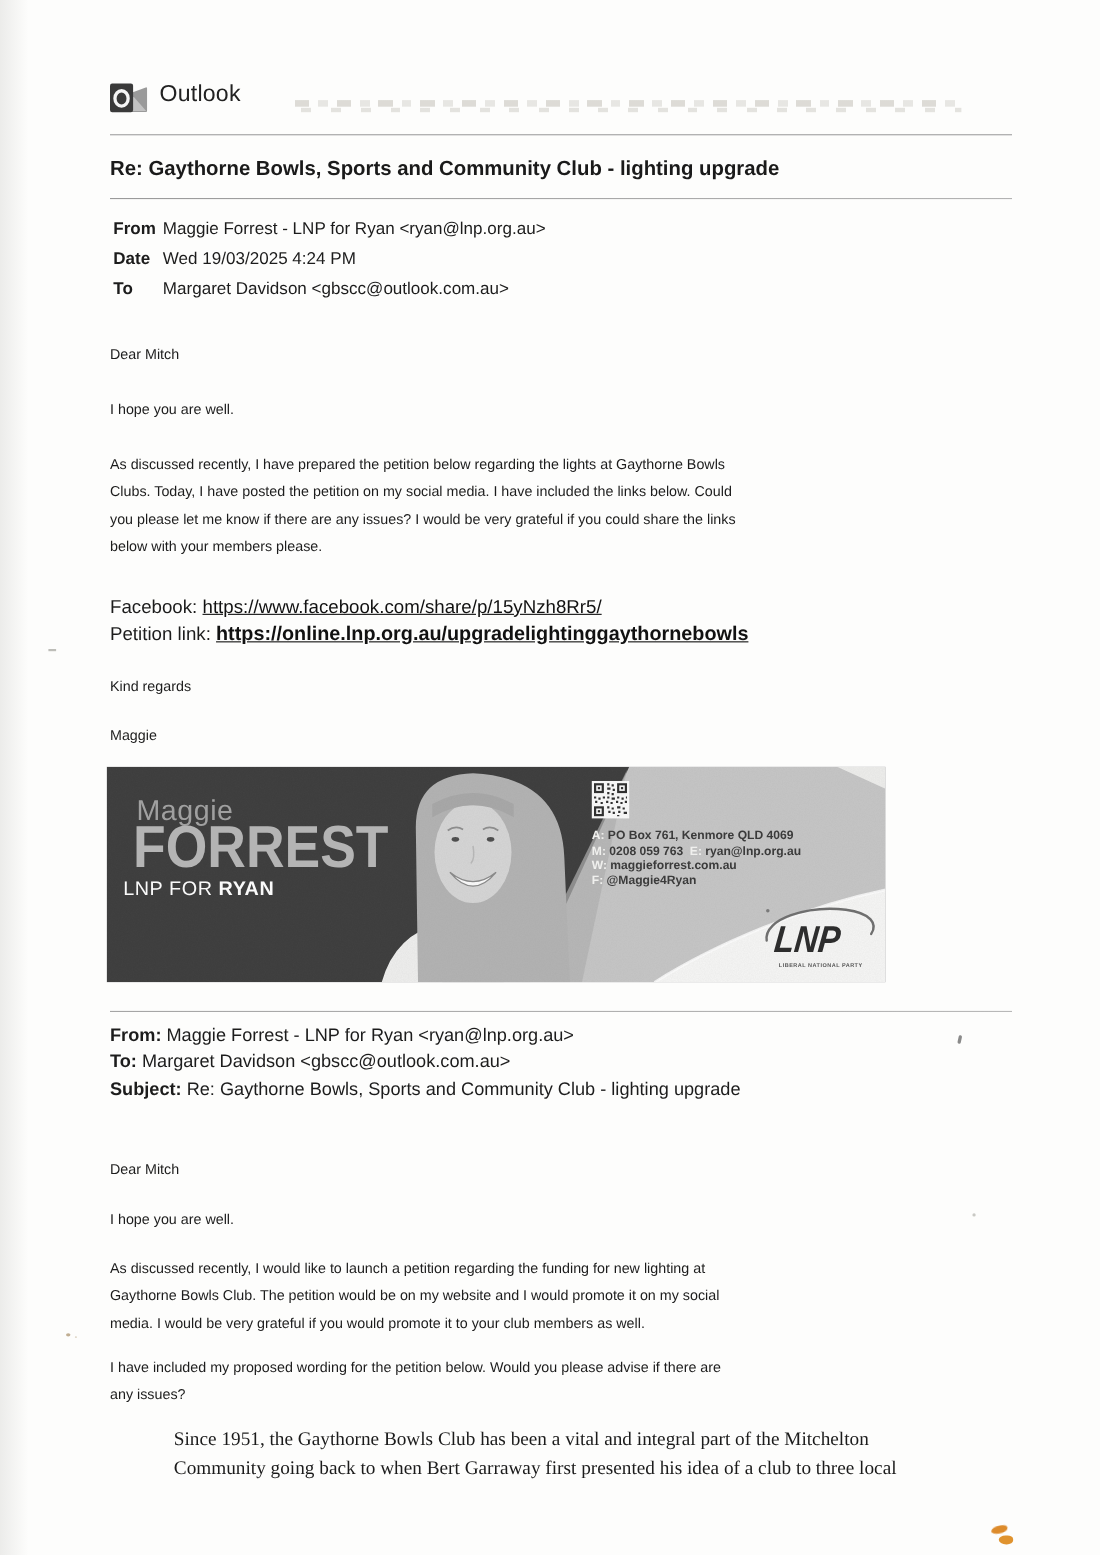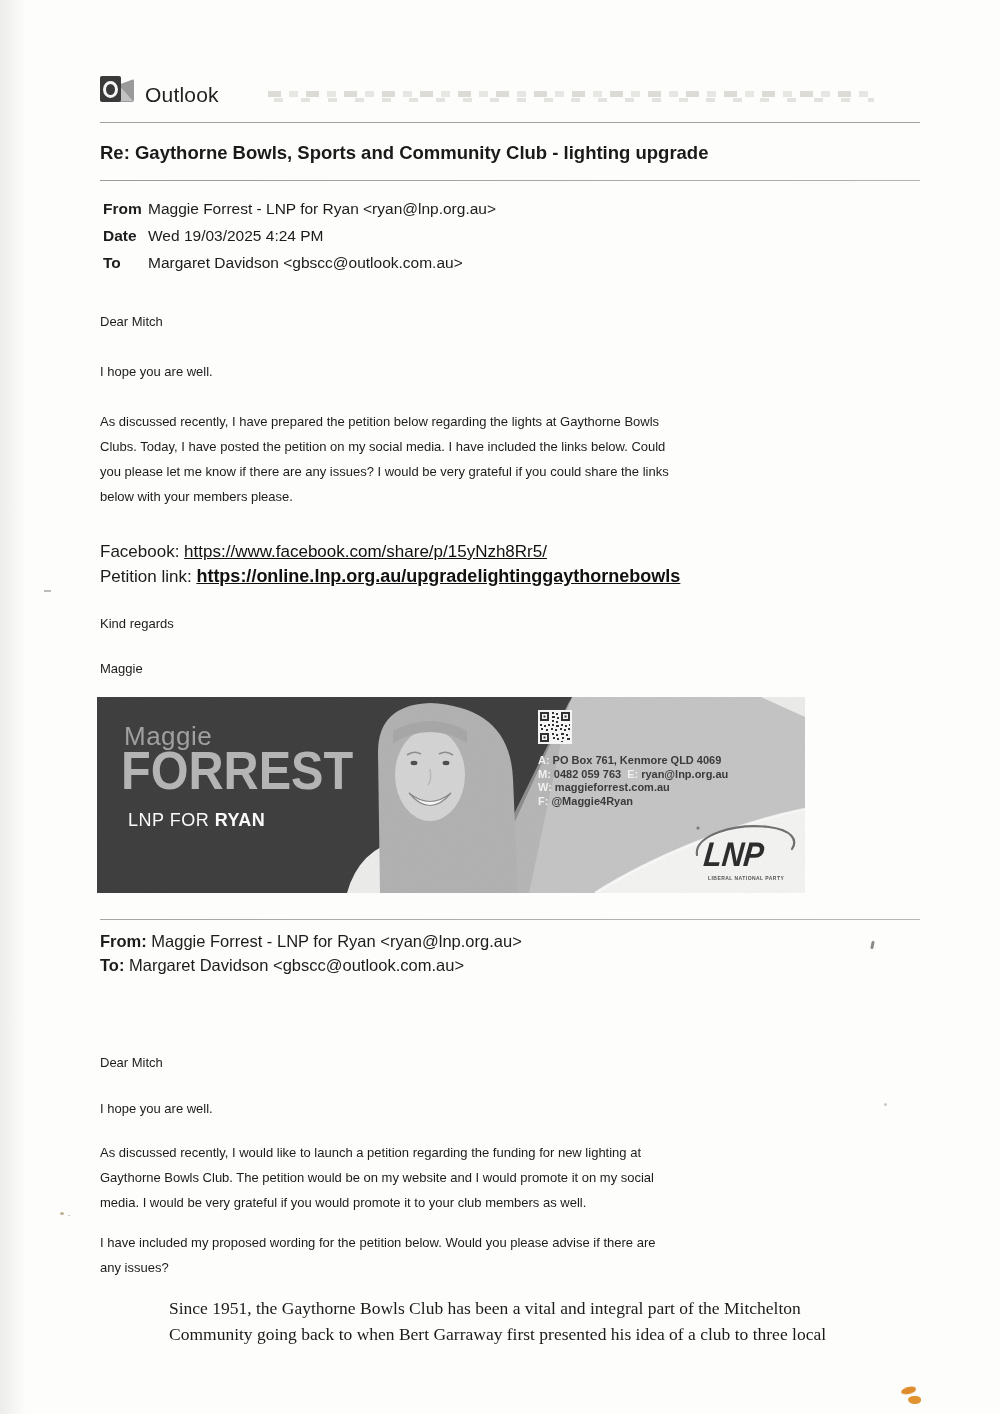--- a/index.html
+++ b/index.html
@@ -1,21 +1,21 @@
 <!DOCTYPE html>
 <html><head>
 <meta charset="utf-8">
 <style>
   html,body{margin:0;padding:0;}
   body{width:1000px;height:1414px;background:#fdfdfc;font-family:"Liberation Sans",sans-serif;color:#1c1c1c;position:relative;overflow:hidden;}
   .page{position:absolute;inset:0;}
   .edge-shade{position:absolute;left:0;top:0;bottom:0;width:26px;background:linear-gradient(90deg,rgba(175,175,170,.22),rgba(175,175,170,0));pointer-events:none;}
 
   
-  .outlook{position:absolute;left:100px;top:74px;display:flex;align-items:flex-end;gap:11px;}
+  .outlook{position:absolute;left:100px;top:74px;display:flex;align-items:flex-start;gap:11px;}
   .o-logo{position:relative;width:34px;height:33px;display:inline-block;}
   .o-back{position:absolute;right:0;top:5px;width:25px;height:23px;background:#9a9a9a;border-radius:2px;clip-path:polygon(0 40%,100% 0,100% 100%,0 100%);}
   .o-fold{position:absolute;right:1px;top:14px;width:23px;height:13px;background:#c2c2c2;clip-path:polygon(0 100%,50% 0,100% 100%);}
   .o-front{position:absolute;left:0;top:2px;width:21px;height:26px;background:#3a3a3a;border-radius:2px;display:flex;align-items:center;justify-content:center;}
   .o-ring{width:9px;height:11px;border:3px solid #f5f5f5;border-radius:50%;}
   .o-name{font-size:21px;color:#222;letter-spacing:.2px;}
 
   
   .bleed{position:absolute;left:268px;top:87px;width:606px;height:18px;opacity:.55;filter:blur(.7px);
     background-image:
@@ -42,36 +42,36 @@
   .url{text-decoration:underline;color:#111;}
   .url-bold{font-weight:700;font-size:18px;}
   .signoff{top:611px;}
   .signame{top:656px;}
 
   
   .banner{position:absolute;left:97px;top:697px;width:708px;height:196px;background:#c6c6c6;overflow:hidden;}
   .banner svg{position:absolute;inset:0;}
   .b-maggie{position:absolute;left:27px;top:24px;font-size:26px;color:#a0a0a0;letter-spacing:.5px;}
   .b-forrest{position:absolute;left:24px;top:44px;font-size:54px;font-weight:800;color:#b4b4b4;line-height:1.1;transform:scaleX(.9);transform-origin:left;letter-spacing:0;}
-  .b-tag{position:absolute;left:31px;top:101px;font-size:18px;color:#fafafa;letter-spacing:.5px;margin-top:12px;}
+  .b-tag{position:absolute;left:15px;top:101px;font-size:18px;color:#fafafa;letter-spacing:.5px;}
   .b-tag b{font-weight:800;}
   .contacts{position:absolute;left:441px;top:57px;font-size:11px;font-weight:700;line-height:13.5px;color:#3b3b3b;white-space:nowrap;}
   .contacts .lab{color:#f0f0ee;margin-right:3px;}
   .contacts .gap{display:inline-block;width:6px;}
   .lnp-text{position:absolute;left:607px;top:140px;font-size:34px;font-weight:900;font-style:italic;color:#2d2d2d;transform:skewX(-6deg) scaleX(.88);transform-origin:left;line-height:1;}
   .lnp-cap{position:absolute;left:611px;top:178px;font-size:5px;color:#555;letter-spacing:.45px;font-weight:700;}
 
   
   .qmeta{position:absolute;left:100px;top:929px;font-size:16.5px;line-height:24.3px;}
   .qmeta b{font-weight:700;}
   .q-greeting{top:1050px;}
   .q-hope{top:1096px;}
   .q-para1{top:1140px;width:830px;}
   .q-para2{top:1230px;width:830px;}
-  .q-quote{position:absolute;left:158px;top:1295px;width:800px;font-family:"Liberation Serif",serif;font-size:17.5px;line-height:26px;white-space:pre-line;color:#1b1b1b;margin-left:11px;}
+  .q-quote{position:absolute;left:158px;top:1295px;width:800px;font-family:"Liberation Serif",serif;font-size:17.5px;line-height:26px;white-space:pre-line;color:#1b1b1b;}
 
   
   .blob{position:absolute;filter:blur(.4px);}
   .blob1{left:901px;top:1387px;width:15px;height:7px;border-radius:60% 40% 55% 45%;background:#dd8b2b;transform:rotate(-10deg);}
   .blob2{left:908px;top:1396px;width:13px;height:8px;border-radius:55% 45% 50% 60%;background:#e0932e;}
   .mark-quote{left:871px;top:941px;width:3px;height:8px;background:#8a8a8a;border-radius:2px;transform:rotate(12deg);position:absolute;}
   .mark-dash{left:44px;top:590px;width:7px;height:2px;background:#bdbdb8;position:absolute;}
   .mark-dots{left:60px;top:1212px;width:4px;height:3px;background:#c0ae92;border-radius:50%;box-shadow:7px 2px 0 -1px #c8b89e;position:absolute;}
   .mark-dot2{left:884px;top:1103px;width:3px;height:3px;background:#c9c9c4;border-radius:50%;position:absolute;}
 </style>
@@ -173,33 +173,34 @@
         <path d="M600,158 C597,138 638,126 672,130 C695,133 701,143 695,152" stroke="#6f6f6f" stroke-width="2.2" fill="none" stroke-linecap="round"></path>
         <circle cx="601" cy="131" r="1.6" fill="#7a7a7a"></circle>
       </g>
       <rect width="708" height="196" filter="url(#grain)" opacity=".45"></rect>
     </svg>
     <div class="b-maggie">Maggie</div>
     <div class="b-forrest">FORREST</div>
     <div class="b-tag"><span>LNP FOR </span><b>RYAN</b></div>
     <div class="contacts">
       <div><span class="lab">A:</span><span>PO Box 761, Kenmore QLD 4069</span></div>
-      <div><span class="lab">M:</span><span>0482 059 763</span><span class="gap"></span><span class="lab">E:</span><span>ryan@lnp.org.au</span></div>
+      <div><span class="lab">M:</span><span>0208 059 763</span><span class="gap"></span><span class="lab">E:</span><span>ryan@lnp.org.au</span></div>
       <div><span class="lab">W:</span><span>maggieforrest.com.au</span></div>
       <div><span class="lab">F:</span><span>@Maggie4Ryan</span></div>
     </div>
     <div class="lnp-text">LNP</div>
     <div class="lnp-cap">LIBERAL NATIONAL PARTY</div>
   </div>
 
   <div class="hr hr3"></div>
 
   <div class="qmeta">
     <div><b>From:</b><span> Maggie Forrest - LNP for Ryan &lt;ryan@lnp.org.au&gt;</span></div>
     <div><b>To:</b><span> Margaret Davidson &lt;gbscc@outlook.com.au&gt;</span></div>
+    <div><b>Subject:</b><span> Re: Gaythorne Bowls, Sports and Community Club - lighting upgrade</span></div>
   </div>
 
   <div class="tline q-greeting">Dear Mitch</div>
   <div class="tline q-hope">I hope you are well.</div>
   <div class="tline q-para2">I have included my proposed wording for the petition below.  Would you please advise if there are
 any issues?</div>
   <div class="tline q-para1">As discussed recently, I would like to launch a petition regarding the funding for new lighting at
 Gaythorne Bowls Club.  The petition would be on my website and I would promote it on my social
 media.  I would be very grateful if you would promote it to your club members as well.</div>
   <div class="q-quote">Since 1951, the Gaythorne Bowls Club has been a vital and integral part of the Mitchelton

